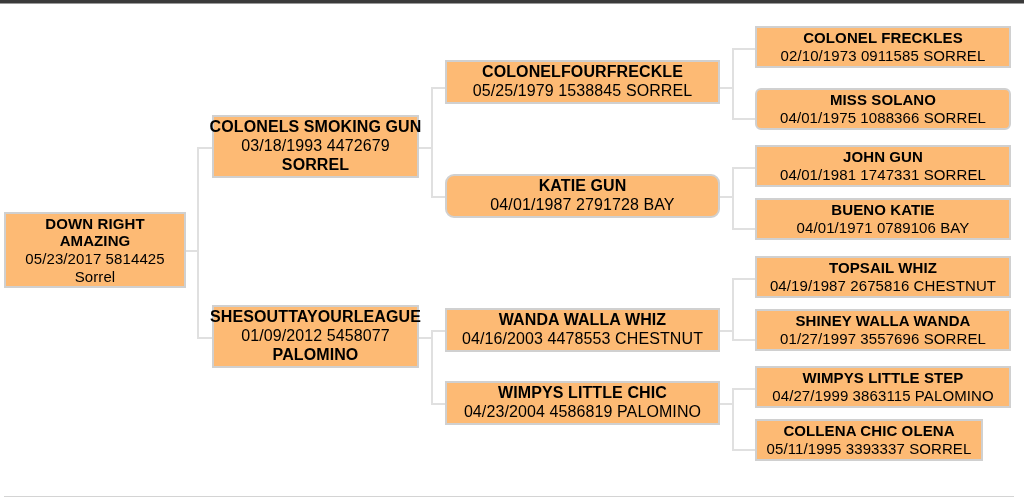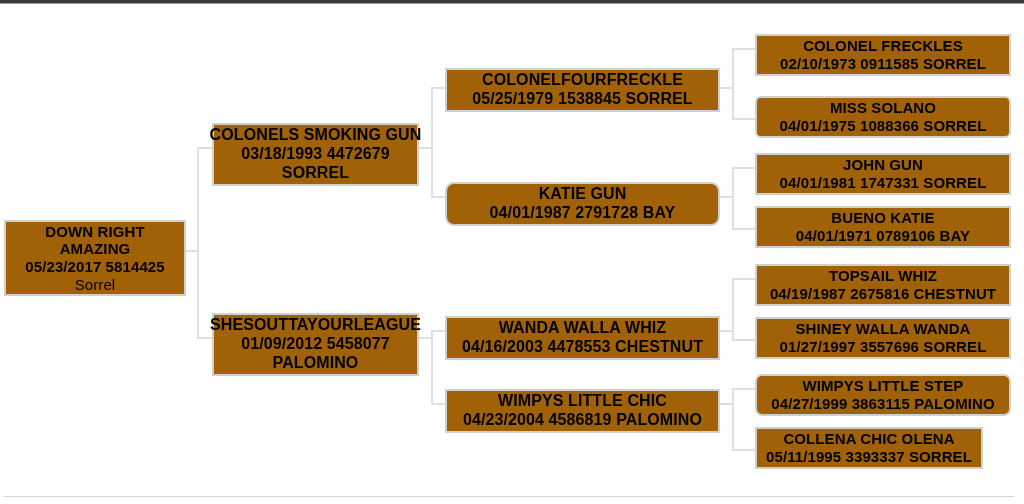--- a/index.html
+++ b/index.html
@@ -42,38 +42,37 @@
     top: 496px;
     width: 1010px;
     height: 1px;
     background: #d4d4d4;
   }
 
   .node {
     position: absolute;
     box-sizing: border-box;
     border: 2px solid #d0d0d0;
-    background: #a16207;
+    background: #fdba74;
     color: #000000;
     display: flex;
     flex-direction: column;
     align-items: center;
     justify-content: center;
     text-align: center;
     line-height: 1.18;
     z-index: 3;
-    margin-top: 8px;
   }
   .node .nm {
     font-weight: 700;
     letter-spacing: .1px;
     white-space: nowrap;
   }
   .node .dt {
-    font-weight: 700;
+    font-weight: 400;
     letter-spacing: .1px;
     white-space: nowrap;
   }
   .node .cl {
     font-weight: 700;
     letter-spacing: .1px;
     white-space: nowrap;
   }
 
   
@@ -197,21 +196,21 @@
   <div class="node gen4" style="left:755px; top:256px; width:256px; height:42px;">
     <div class="nm">TOPSAIL WHIZ</div>
     <div class="dt">04/19/1987 2675816 CHESTNUT</div>
   </div>
 
   <div class="node gen4" style="left:755px; top:309px; width:256px; height:42px;">
     <div class="nm">SHINEY WALLA WANDA</div>
     <div class="dt">01/27/1997 3557696 SORREL</div>
   </div>
 
-  <div class="node gen4" style="left:755px; top:366px; width:256px; height:42px;border-radius:7px;">
+  <div class="node gen4" style="left:755px; top:366px; width:256px; height:42px;">
     <div class="nm">WIMPYS LITTLE STEP</div>
     <div class="dt">04/27/1999 3863115 PALOMINO</div>
   </div>
 
   <div class="node gen4" style="left:755px; top:419px; width:228px; height:42px;">
     <div class="nm">COLLENA CHIC OLENA</div>
     <div class="dt">05/11/1995 3393337 SORREL</div>
   </div>
 
   <div class="bottom-rule"></div>

